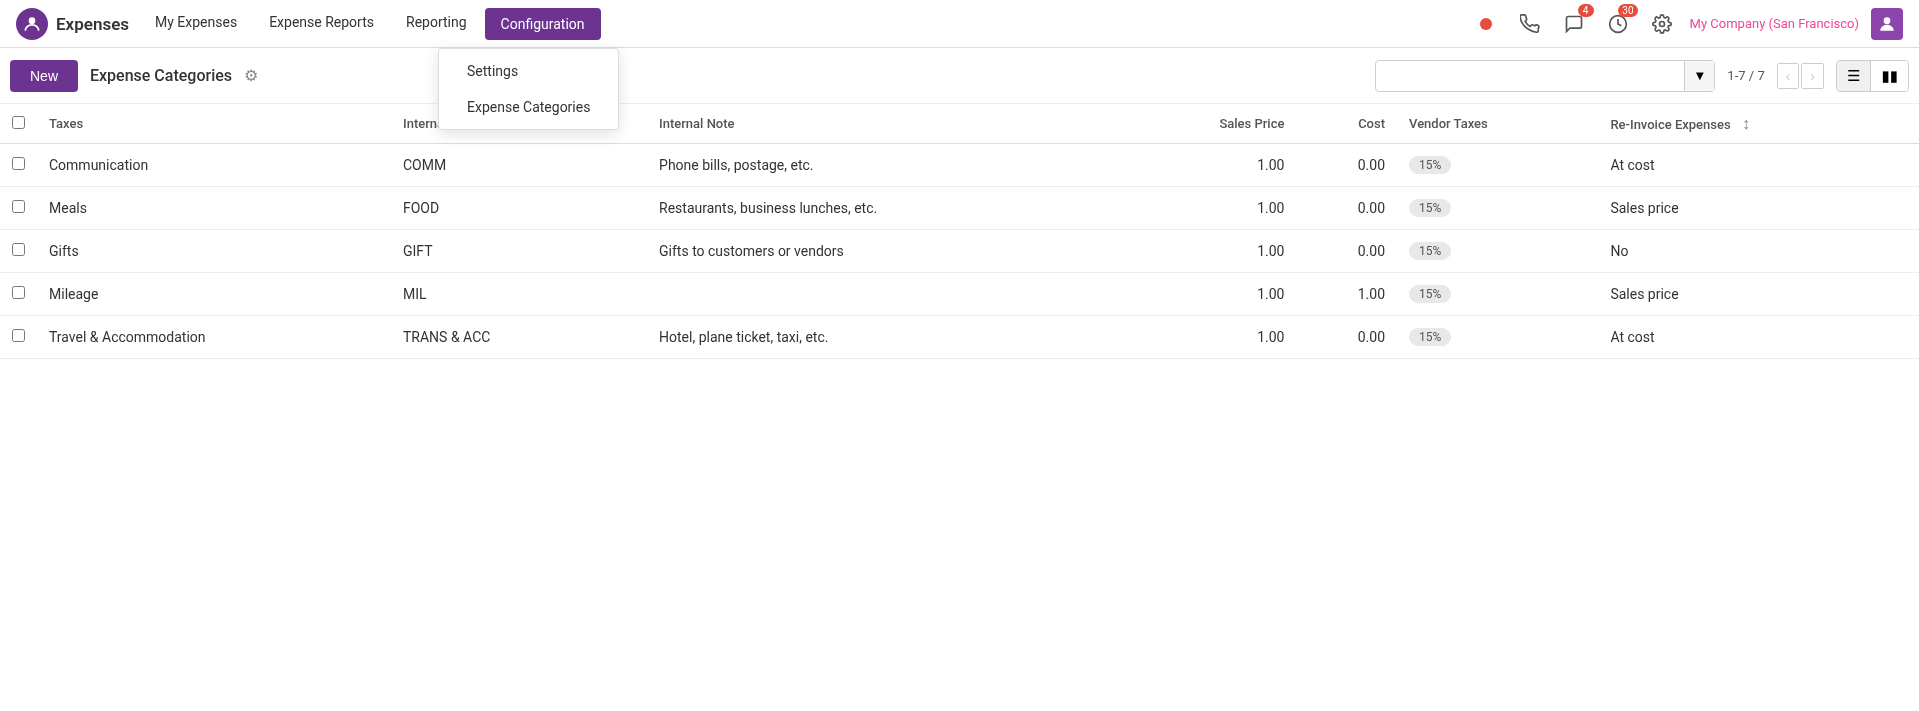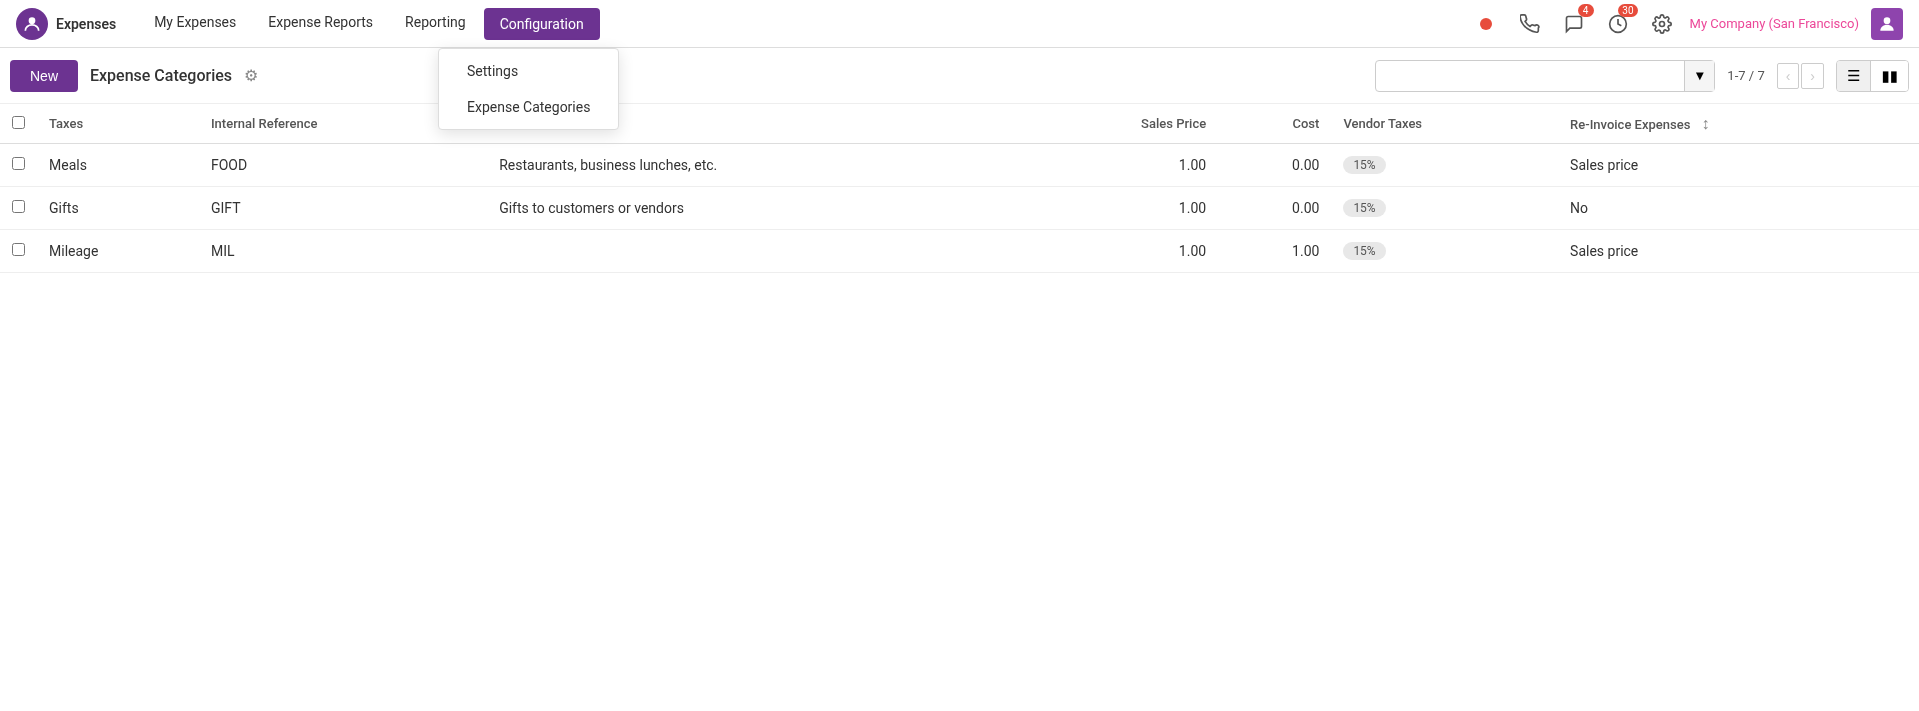--- a/index.html
+++ b/index.html
@@ -19,22 +19,22 @@
       width: 32px; height: 32px;
       background: #6c3391;
       border-radius: 50%;
       display: flex; align-items: center; justify-content: center;
       margin-right: 8px;
       flex-shrink: 0;
     }
     .nav-logo svg { width: 20px; height: 20px; }
     .nav-app-name {
       font-weight: 600;
-      font-size: 14px;
-      margin-right: 24px;
+      font-size: 17px;
+      margin-right: 12px;
       color: #333;
     }
     .nav-menu {
       display: flex;
       gap: 4px;
       flex: 1;
     }
     .nav-item {
       padding: 6px 14px;
       border-radius: 4px;
@@ -310,20 +310,32 @@
         <th class="right">Sales Price</th>
         <th class="right">Cost</th>
         <th>Vendor Taxes</th>
         <th>
           <span>Re-Invoice Expenses</span>
           <span class="col-settings-icon" style="margin-left:8px;">↕</span>
         </th>
       </tr>
     </thead>
     <tbody id="table-body">
+    <tr>
+    <td class="check-col">
+      <input type="checkbox" style="">
+    </td>
+    <td>Communication</td>
+    <td>COMM</td>
+    <td>Phone bills, postage, etc.</td>
+    <td class="right">1.00</td>
+    <td class="right">0.00</td>
+    <td><span class="tax-badge">15%</span></td>
+    <td>At cost</td>
+  </tr>
         <tr>
     <td class="check-col">
       <input type="checkbox" style="">
     </td>
     <td>Meals</td>
     <td>FOOD</td>
     <td>Restaurants, business lunches, etc.</td>
     <td class="right">1.00</td>
     <td class="right">0.00</td>
     <td><span class="tax-badge">15%</span></td>
@@ -346,15 +358,27 @@
       <input type="checkbox" style="">
     </td>
     <td>Mileage</td>
     <td>MIL</td>
     <td></td>
     <td class="right">1.00</td>
     <td class="right">1.00</td>
     <td><span class="tax-badge">15%</span></td>
     <td>Sales price</td>
   </tr>
+        <tr>
+    <td class="check-col">
+      <input type="checkbox" style="">
+    </td>
+    <td>Travel &amp; Accommodation</td>
+    <td>TRANS &amp; ACC</td>
+    <td>Hotel, plane ticket, taxi, etc.</td>
+    <td class="right">1.00</td>
+    <td class="right">0.00</td>
+    <td><span class="tax-badge">15%</span></td>
+    <td>At cost</td>
+  </tr>
       </tbody>
   </table>
 </div>
 
 </body></html>

